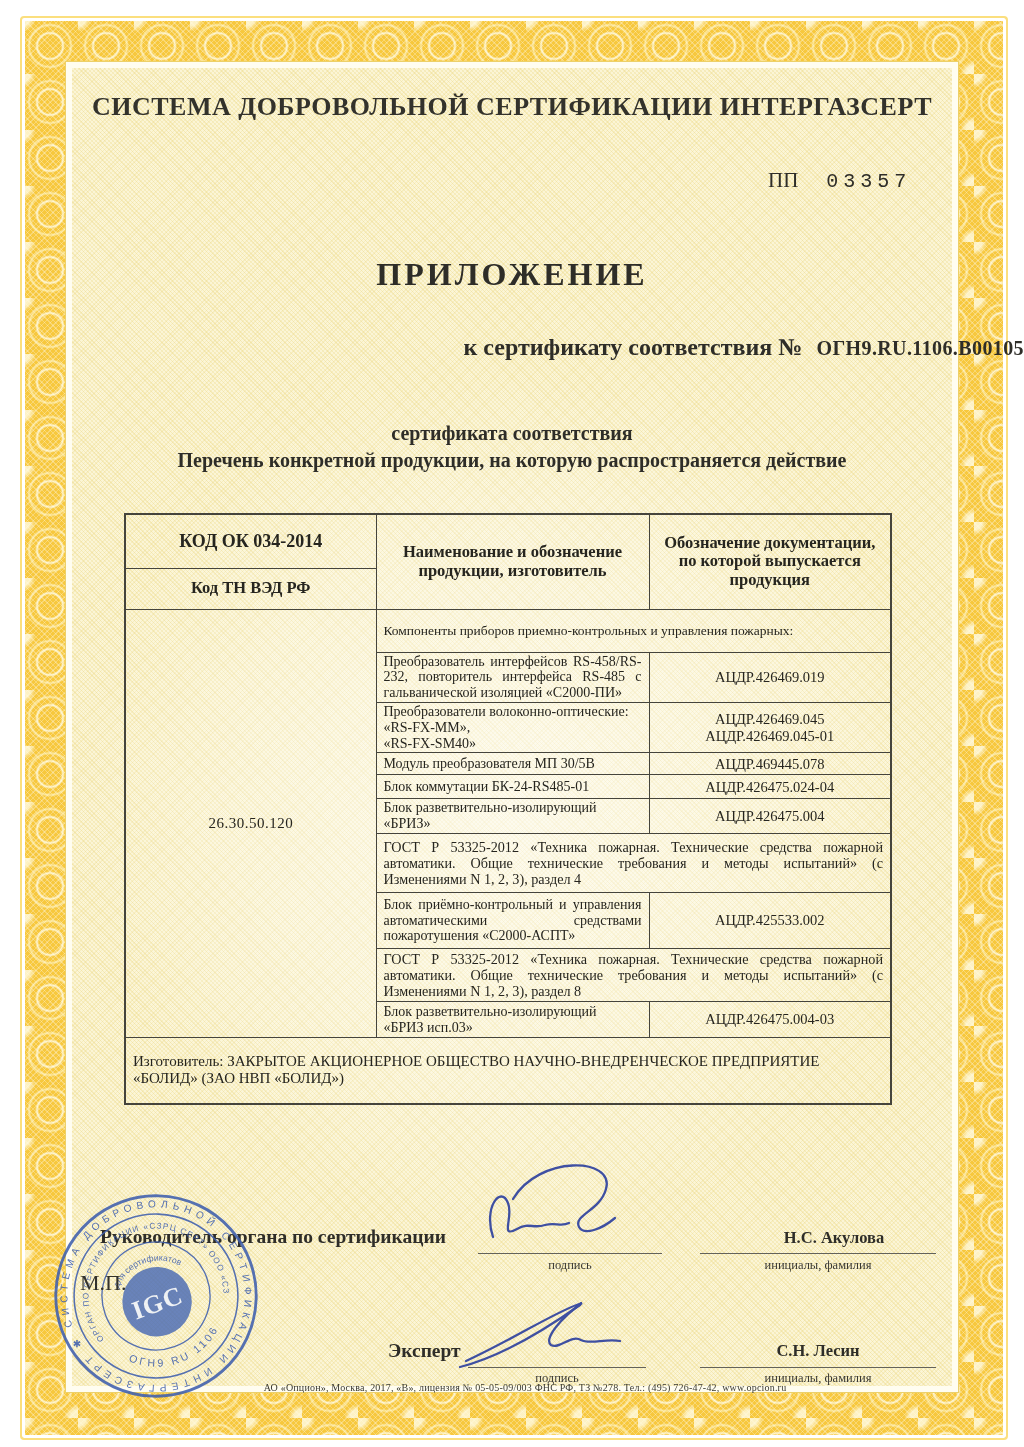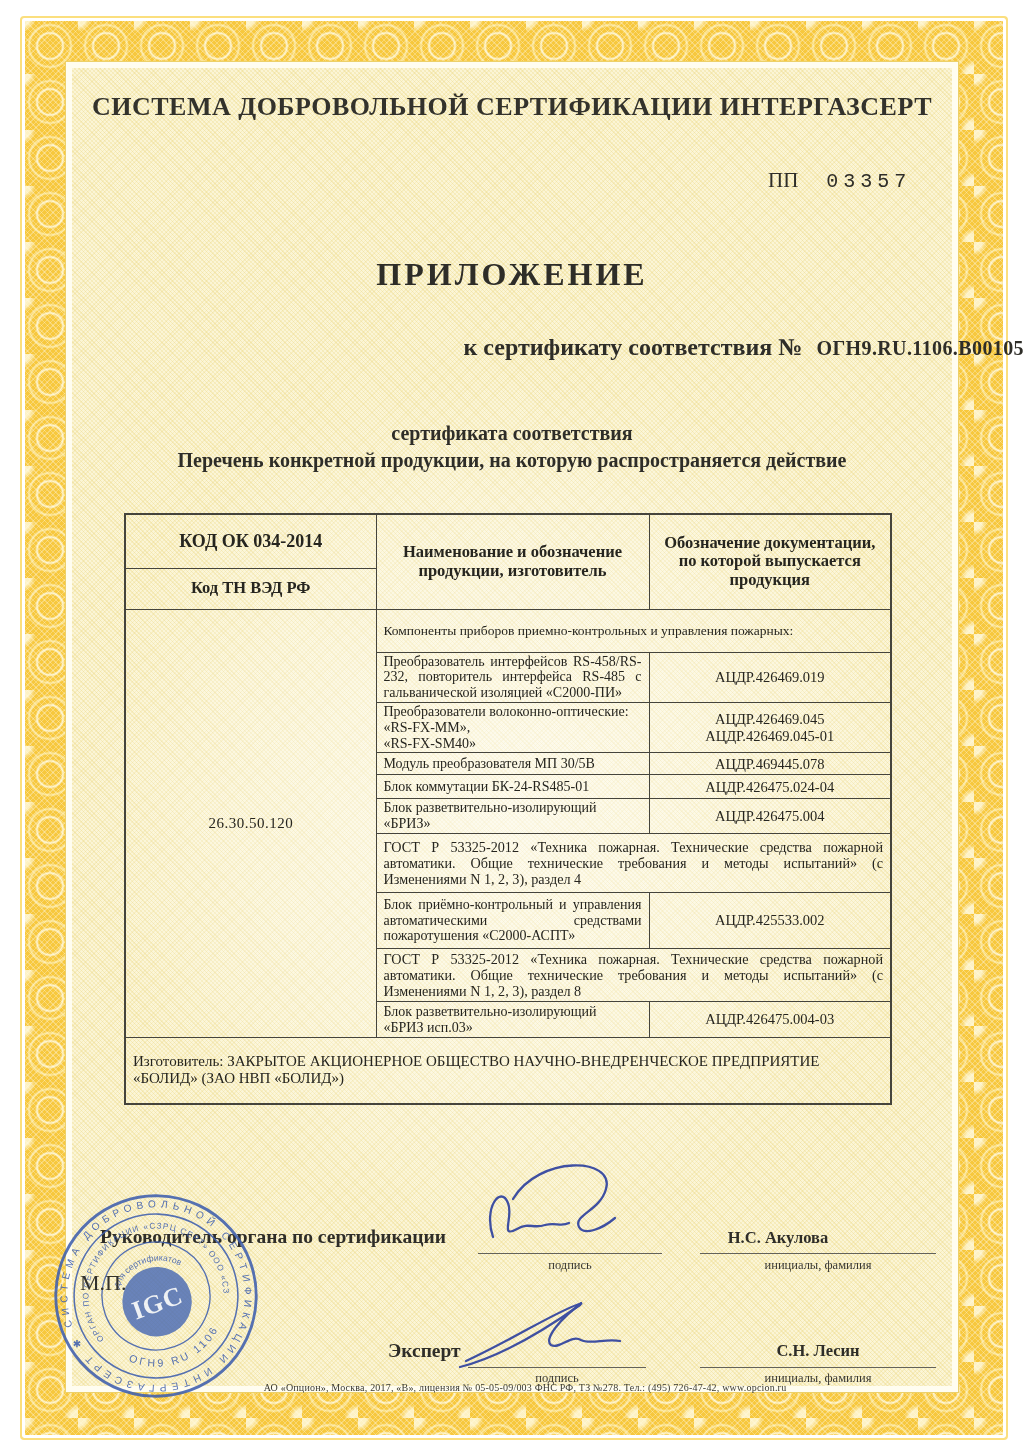--- a/index.html
+++ b/index.html
@@ -171,21 +171,21 @@
       <td class="manuf-cell" colspan="3">Изготовитель: ЗАКРЫТОЕ АКЦИОНЕРНОЕ ОБЩЕСТВО НАУЧНО-ВНЕДРЕНЧЕСКОЕ ПРЕДПРИЯТИЕ «БОЛИД» (ЗАО НВП «БОЛИД»)</td>
     </tr>
   </tbody>
     </table>
 
   <div class="sig-label" style="left:100px;top:1226px;">Руководитель органа по сертификации</div>
 
   <div class="rule" style="left:478px;top:1253px;width:184px;"></div>
   <div class="sig-caption" style="left:478px;top:1258px;width:184px;">подпись</div>
 
-  <div class="sig-name" style="left:660px;top:1228px;width:236px;">Н.С. Акулова</div>
+  <div class="sig-name" style="left:716px;top:1228px;width:236px;">Н.С. Акулова</div>
   <div class="rule" style="left:700px;top:1253px;width:236px;"></div>
   <div class="sig-caption" style="left:700px;top:1258px;width:236px;">инициалы, фамилия</div>
 
   <div class="mp">М.П.</div>
 
   <svg class="stamp" width="212" height="212" viewBox="0 0 220 220">
     <g transform="rotate(-20 110 110)" fill="none" stroke="#3f5fae">
       <circle cx="110" cy="110" r="104" stroke-width="3"></circle>
       <circle cx="110" cy="110" r="85" stroke-width="1.6"></circle>
       <circle cx="110" cy="110" r="56" stroke-width="1.4"></circle>

